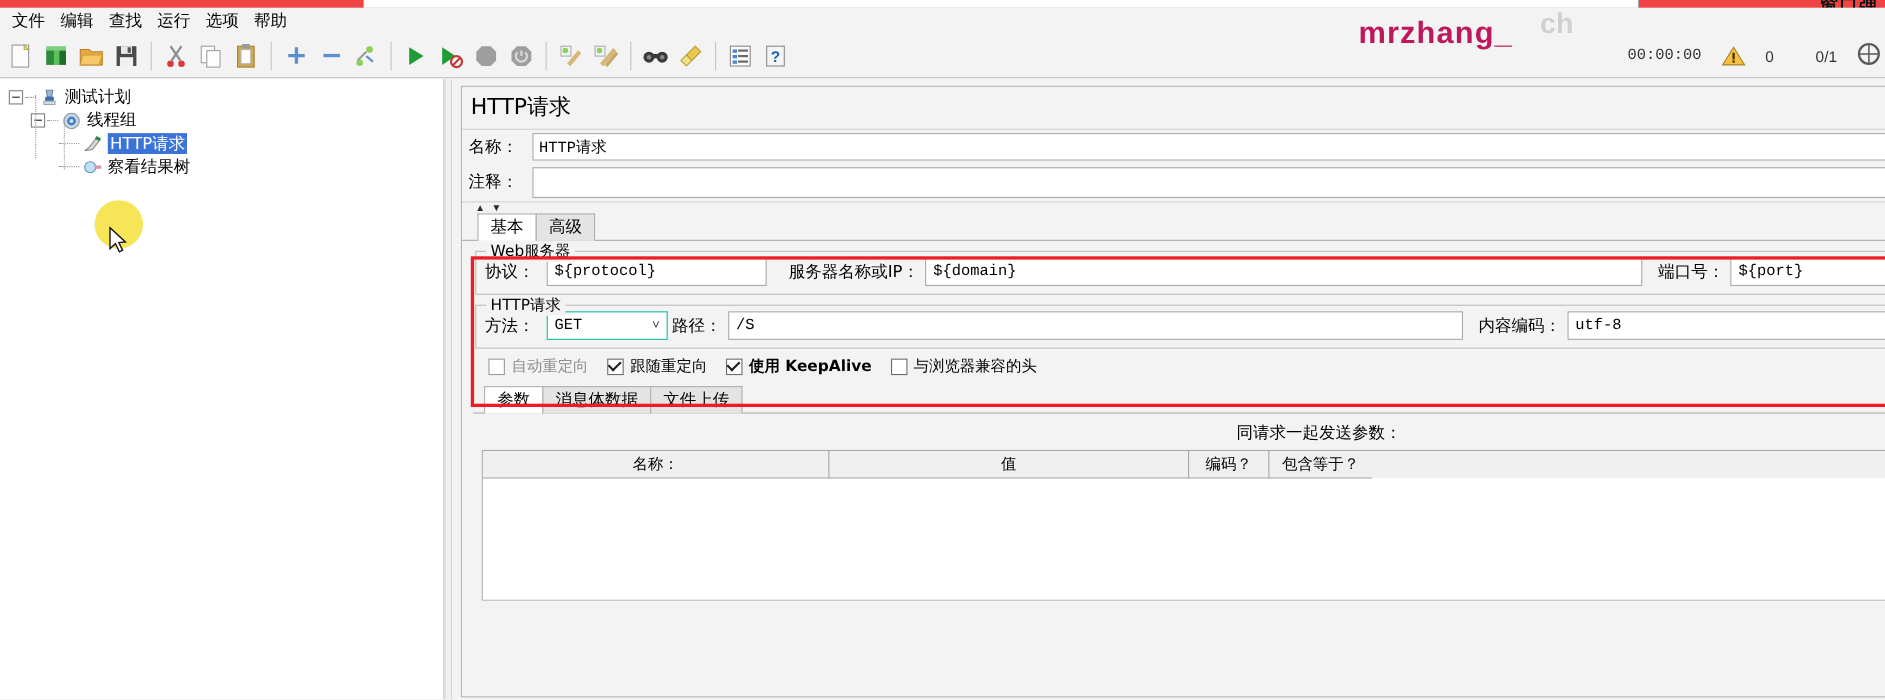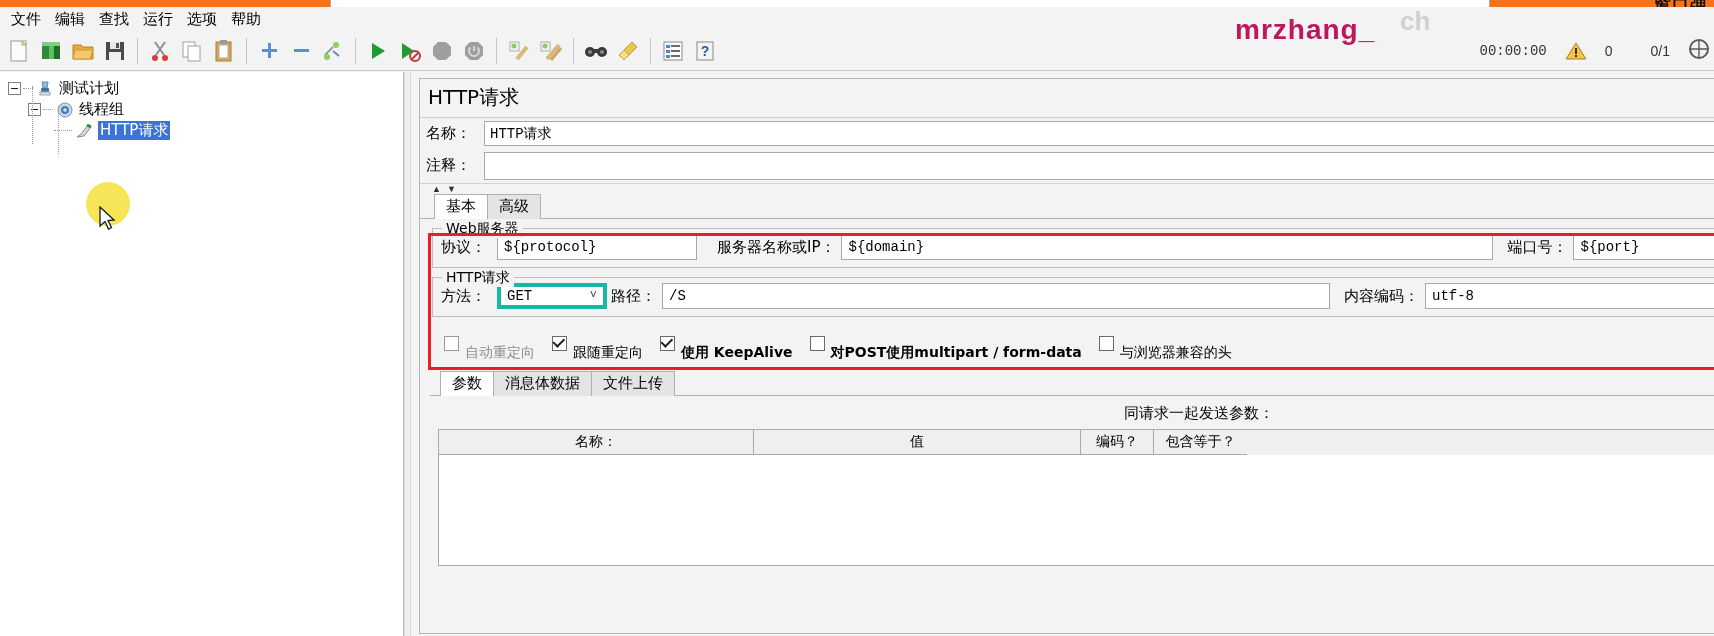--- a/index.html
+++ b/index.html
@@ -10,21 +10,21 @@
     background: #f0f0f0;
     font-family: "Liberation Sans", sans-serif;
     font-size: 13px;
     color: #000;
   }
   #app { position: relative; width: 1714px; height: 636px; background: #f3f3f3; }
 
   
   .titlestrip {
     position: absolute; top: 0; left: 0; width: 1714px; height: 8px;
-    background: #f97316;
+    background: #ef4444;
   }
   .titlestrip .tbox {
     position: absolute; left: 330px; top: -6px; width: 1160px; height: 14px;
     border: 1px solid #a8a8a8; background: #fff;
   }
   .win-label {
     position: absolute; right: 6px; top: -6px;
     font-size: 17px; font-weight: bold; letter-spacing: 1px;
     color: #111; white-space: nowrap;
   }
@@ -163,21 +163,21 @@
     padding: 0 4px; font-size: 14px; font-family: "DejaVu Sans", sans-serif;
   }
   .grow { display: flex; align-items: center; gap: 0; }
   .glbl { font-size: 15px; font-family: "DejaVu Sans", sans-serif; white-space: nowrap; }
   .ginput {
     height: 26px; border: 1px solid #a9a9a9; background: #fff;
     font-size: 14px; padding: 2px 6px; font-family: "Liberation Mono", monospace;
     display: flex; align-items: center;
   }
   .combo {
-    height: 26px; border: 4px solid #14b8a6; background: #fff;
+    height: 26px; border: 1px solid #14b8a6; background: #fff;
     font-size: 14px; padding: 2px 6px; font-family: "Liberation Mono", monospace;
     display: flex; align-items: center; justify-content: space-between; width: 110px;
   }
   .combo .chev { color: #444; font-size: 12px; }
 
   
   .redbox {
     position: absolute; border: 3px solid #ee1c25; pointer-events: none; z-index: 40;
   }
 
@@ -185,21 +185,21 @@
   .chkrow { display: flex; align-items: center; gap: 17px; padding: 7px 8px 5px 14px; }
   .chk { display: flex; align-items: center; gap: 6px; white-space: nowrap; }
   .cbox {
     width: 15px; height: 15px; border: 1px solid #6b6b6b; background: #fff;
     display: inline-flex; align-items: center; justify-content: center; flex: none;
   }
   .cbox.checked::after {
     content: ""; width: 9px; height: 5px; border-left: 2px solid #222;
     border-bottom: 2px solid #222; transform: rotate(-45deg) translate(1px,-2px);
   }
-  .chk .ctxt { font-size: 14px; font-family: "DejaVu Sans", sans-serif; margin-top: 20px; }
+  .chk .ctxt { font-size: 14px; font-family: "DejaVu Sans", sans-serif; }
   .chk.disabled .ctxt { color: #8e8e8e; }
   .chk.disabled .cbox { border-color: #9a9a9a; }
 
   
   .btabstrip { display: flex; align-items: flex-end; padding-left: 10px; border-bottom: 1px solid #b0b0b0; height: 26px; margin-top: 3px; }
 
   .sendlabel { text-align: center; font-size: 15px; padding: 8px 0 6px 0; font-family: "DejaVu Sans", sans-serif; }
 
   
   .ptable { margin: 0 8px; border: 1px solid #a9a9a9; background: #fff; }
@@ -431,20 +431,30 @@
         <span class="dots" style="width:18px"></span>
         <span class="ticon">
           <svg width="20" height="18" viewBox="0 0 20 18">
               <path d="M3 15 L7 12 L14 3 L17 5 L10 14 Z" fill="#d9d9d9" stroke="#8a8a8a"></path>
               <path d="M13 3 L17 5" stroke="#2e8b3e" stroke-width="3"></path>
             </svg>
         </span>
         <span class="tlabel sel">HTTP请求</span>
       </div>
 
+      <div class="tnode" style="padding-left:48px">
+        <span class="dots" style="width:18px"></span>
+        <span class="ticon">
+          <svg width="20" height="18" viewBox="0 0 20 18">
+              <circle cx="8" cy="9" r="5" fill="#bfe0f5" stroke="#5a93bf"></circle>
+              <path d="M12 9 h6" stroke="#d98fb0" stroke-width="3"></path>
+            </svg>
+        </span>
+        <span class="tlabel">察看结果树</span>
+      </div>
 
       <div class="vline" style="left:32px; top:14px; height:58px;"></div>
       <div class="vline" style="left:58px; top:34px; height:48px;"></div>
     </div>
 
     <div class="cursor-blob"></div>
     <div class="cursor-arrow">
       <svg width="20" height="26" viewBox="0 0 20 26">
           <path d="M2 1 L2 20 L7 15.5 L10.5 23 L13.5 21.5 L10 14.5 L16 14 Z" fill="#ffffff" stroke="#1a1a1a" stroke-width="1.3"></path>
         </svg>
@@ -515,24 +525,20 @@
           <span class="chk">
             <span class="cbox checked"></span>
             <span class="ctxt">跟随重定向</span>
           </span>
           <span class="chk">
             <span class="cbox checked"></span>
             <span class="ctxt" style="font-weight:bold">使用 KeepAlive</span>
           </span>
           <span class="chk">
             <span class="cbox"></span>
-            <span class="ctxt" style="font-weight:bold">对POST使用multipart / form-data</span>
-          </span>
-          <span class="chk">
-            <span class="cbox"></span>
             <span class="ctxt">与浏览器兼容的头</span>
           </span>
         </div>
 
         <div class="btabstrip">
           <div class="tab active">参数</div>
           <div class="tab">消息体数据</div>
           <div class="tab">文件上传</div>
         </div>
 

